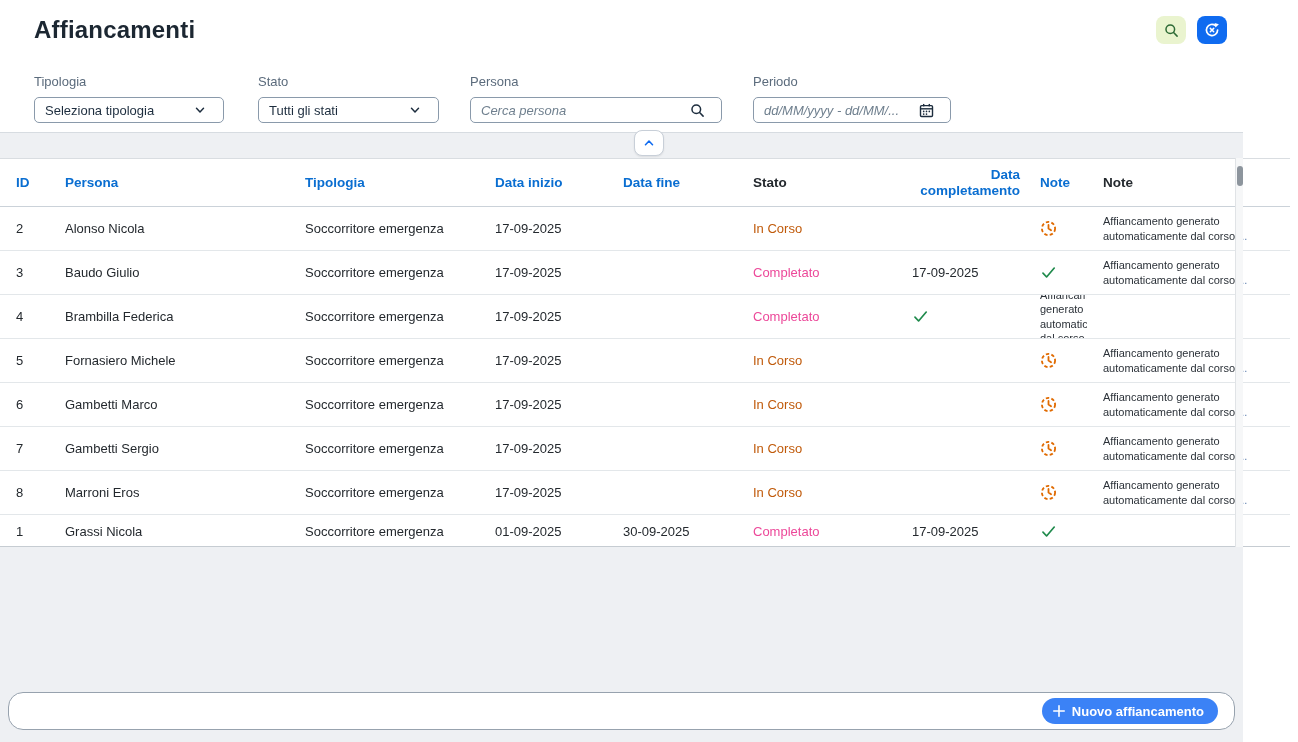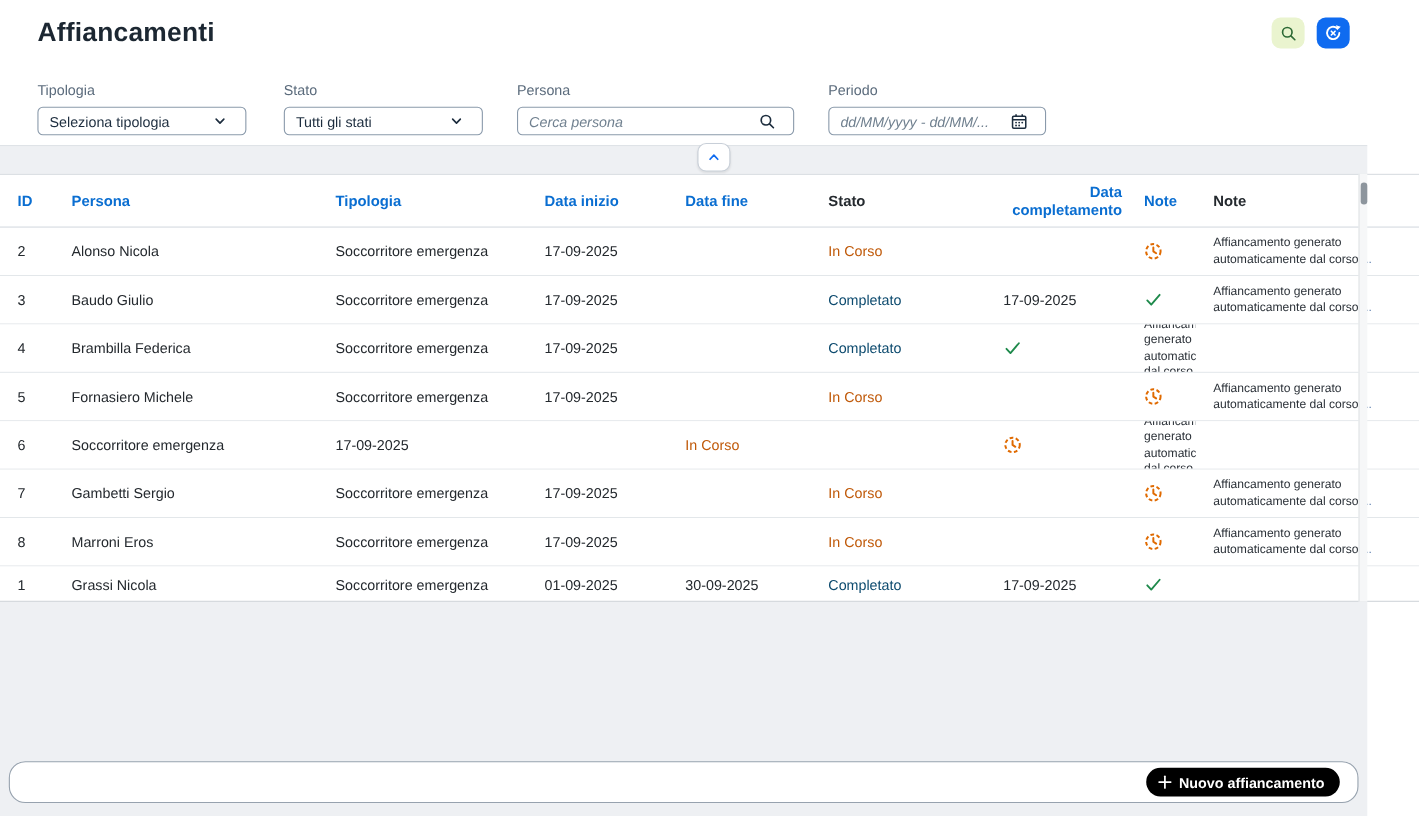--- a/index.html
+++ b/index.html
@@ -37,32 +37,32 @@
 
   
   .table-card { position:absolute; top:158px; left:0; width:1290px; height:389px; background:#fff; border-top:1px solid #d9dde1; border-bottom:1px solid #c6ccd2; overflow:hidden; }
   .t-head { display:grid; grid-template-columns:var(--cols); height:48px; border-bottom:1px solid #cbd2d9; background:#fff;text-align:right; }
   .th { display:flex; align-items:center; padding:0 4px 0 16px; font-size:13.5px; font-weight:bold; color:#24292e; line-height:1.15; }
   .th.sortable { color:#0a6ed1; cursor:pointer; }
   .t-row { display:grid; grid-template-columns:var(--cols); height:44px; border-bottom:1px solid #e3e7ea; background:#fff; cursor:pointer; }
   .t-row:last-child { height:34px; border-bottom:1px solid #c6ccd2; }
   .td { display:flex; align-items:center; padding:0 4px 0 16px; font-size:13px; color:#24292e; overflow:hidden; }
   .td.stato.in-corso { color:#c05a0a; }
-  .td.stato.completato { color:#0c4a6e; }
+  .td.stato.completato { color:#ec4899; }
   .td.note-cell { font-size:11px; line-height:1.3; color:#2b3138; }
   .note-inner { white-space:normal; }
   .note-more { color:#5e7fae; margin-left:3px; cursor:pointer; }
 
   
   .v-scrollbar { position:absolute; top:158px; right:0; width:8px; height:389px; background:#f6f7f8; border-left:1px solid #e0e3e6; cursor:pointer; }
   .v-thumb { position:absolute; top:8px; left:1px; width:6px; height:20px; background:#8d959d; border-radius:3px; }
 
   
   .footer-bar { position:absolute; left:8px; right:8px; top:692px; height:38px; background:#fff; border:1px solid #97a2ae; border-radius:15px; }
-  .new-btn { position:absolute; right:16px; top:5px; height:26px; padding:0 14px 0 10px; border-radius:13px; background:#000000; color:#fff; border:none; display:flex; align-items:center; gap:6px; font-size:13px; font-weight:bold; font-family:"Liberation Sans", sans-serif; cursor:pointer; }
+  .new-btn { position:absolute; right:16px; top:5px; height:26px; padding:0 14px 0 10px; border-radius:13px; background:#3b82f6; color:#fff; border:none; display:flex; align-items:center; gap:6px; font-size:13px; font-weight:bold; font-family:"Liberation Sans", sans-serif; cursor:pointer; }
 
   svg { display:block; }
 </style>
 </head>
 <body>
 
 <div class="app">
   <div class="lower-bg"></div>
 
   <div class="header-bar">
@@ -232,20 +232,21 @@
               <circle cx="8" cy="8" r="6.2" fill="none" stroke="#e06a00" stroke-width="1.7" stroke-dasharray="3.2 2.1"></circle>
               <path d="M8 4.7 V8 l2.4 1.6" fill="none" stroke="#e06a00" stroke-width="1.7" stroke-linecap="round" stroke-linejoin="round"></path>
             </svg>
           </div>
     <div class="td note-cell">
       <span class="note-inner"><span>Affiancamento generato automaticamente dal corso</span><span class="note-more">...</span></span>
     </div>
   </div>
         <div class="t-row">
     <div class="td">6</div>
+    <div class="td">Gambetti Marco</div>
     <div class="td">Soccorritore emergenza</div>
     <div class="td">17-09-2025</div>
     <div class="td"></div>
     <div class="td stato in-corso">In Corso</div>
     <div class="td"></div>
     <div class="td">
             <svg width="17" height="17" viewBox="0 0 16 16">
               <circle cx="8" cy="8" r="6.2" fill="none" stroke="#e06a00" stroke-width="1.7" stroke-dasharray="3.2 2.1"></circle>
               <path d="M8 4.7 V8 l2.4 1.6" fill="none" stroke="#e06a00" stroke-width="1.7" stroke-linecap="round" stroke-linejoin="round"></path>
             </svg>

